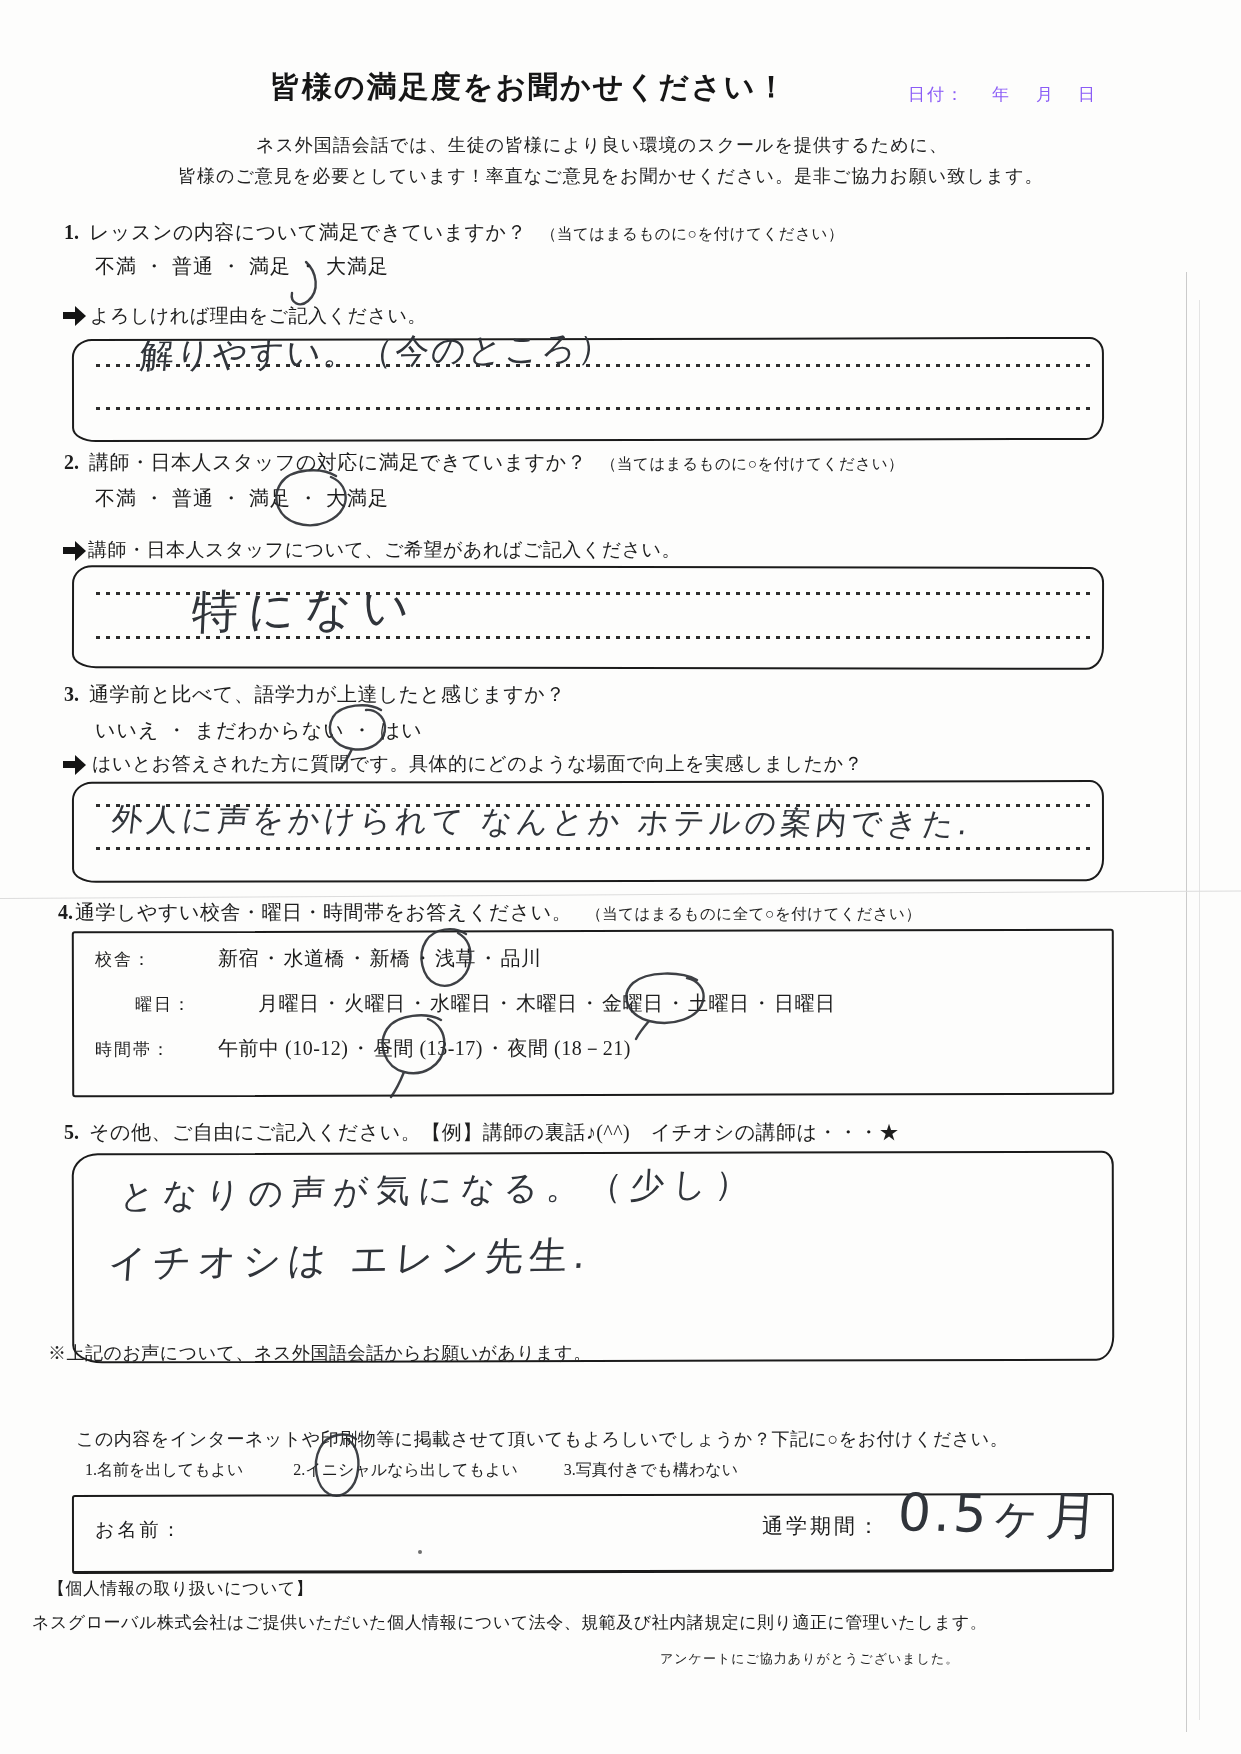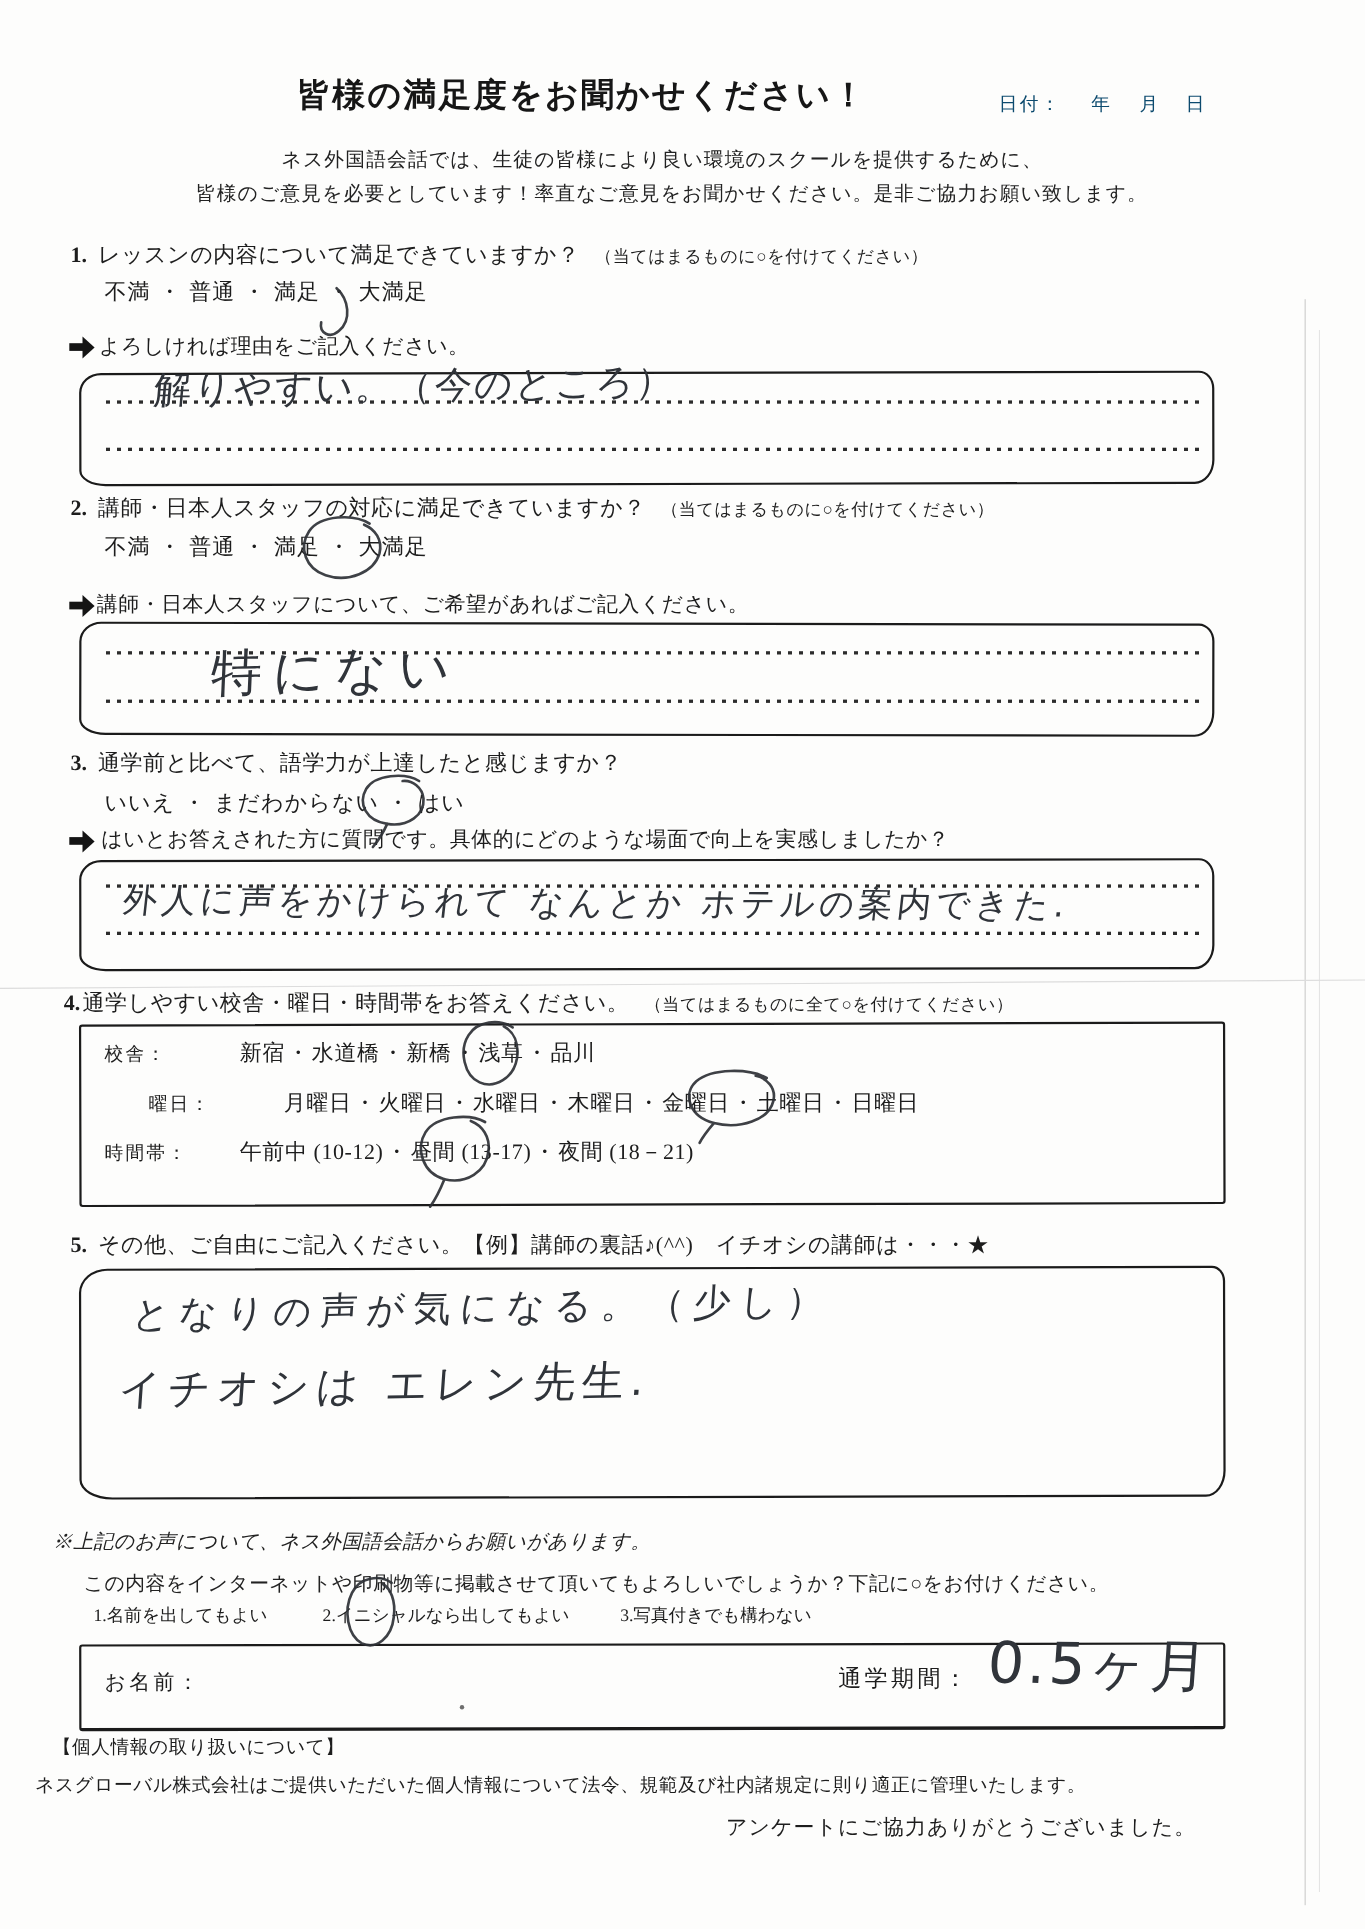--- a/index.html
+++ b/index.html
@@ -6,21 +6,21 @@
   body{
     width:1241px;height:1754px;position:relative;overflow:hidden;
     background:#fdfdfc;color:#1d1d1d;
     font-family:"Liberation Serif","DejaVu Serif",serif;
   }
   .abs{position:absolute;line-height:1;white-space:nowrap;}
   .t-title{
     font-family:"Liberation Sans","DejaVu Sans",sans-serif;
     font-weight:700;font-size:30px;letter-spacing:2px;color:#161616;
   }
-  .datebit{font-size:17px;letter-spacing:2px;color:#0c4a6e;}
+  .datebit{font-size:17px;letter-spacing:2px;color:#8b5cf6;}
   .intro{font-size:18px;letter-spacing:1px;color:#222;}
   .q-num{font-size:20px;font-weight:700;}
   .q-text{font-size:20px;margin-left:10px;letter-spacing:0.5px;}
   .q-text-tight{font-size:20px;margin-left:2px;letter-spacing:0.5px;}
   .q-note{font-size:15.5px;margin-left:14px;letter-spacing:0.5px;}
   .opts{font-size:20px;letter-spacing:1px;}
   .opts .dot{margin:0 7px;}
   .opts.tight .dot{margin:0 2px;}
   .prompt{font-size:19px;letter-spacing:0.5px;}
   .ansbox{
@@ -136,37 +136,37 @@
 </div>
 
 <div class="abs" style="left:64px;top:1122px;">
   <span class="q-num">5.</span><span class="q-text">その他、ご自由にご記入ください。【例】講師の裏話♪(^^)　イチオシの講師は・・・★</span>
 </div>
 
 <div class="ansbox" style="left:72px;top:1152px;width:1038px;height:206px;transform:rotate(-0.15deg);border-radius:26px 12px 18px 30px / 22px 14px 24px 18px;"></div>
 <div class="hw" style="left:120px;top:1172px;font-size:34px;letter-spacing:8px;transform:rotate(-1.2deg) skewX(-5deg);">となりの声が気になる。（少し）</div>
 <div class="hw" style="left:108px;top:1240px;font-size:38px;letter-spacing:6px;transform:rotate(-1deg) skewX(-5deg);">イチオシは エレン先生.</div>
 
-<div class="abs small-note" style="left:48px;top:1392px;font-style:italic;">※上記のお声について、ネス外国語会話からお願いがあります。</div>
+<div class="abs small-note" style="left:48px;top:1344px;">※上記のお声について、ネス外国語会話からお願いがあります。</div>
 <div class="abs small-note" style="left:76px;top:1430px;">この内容をインターネットや印刷物等に掲載させて頂いてもよろしいでしょうか？下記に○をお付けください。</div>
 
 <div class="abs" style="left:85px;top:1462px;font-size:16px;">
   <span>1.名前を出してもよい</span>
   <span style="margin-left:46px;">2.イニシャルなら出してもよい</span>
   <span style="margin-left:42px;">3.写真付きでも構わない</span>
 </div>
 
 <div class="sqbox" style="left:72px;top:1494px;width:1038px;height:74px;border-bottom-width:3.5px;transform:rotate(-0.1deg);"></div>
 <span class="abs" style="left:95px;top:1520px;font-size:19px;letter-spacing:3px;">お名前：</span>
 <span class="abs" style="left:762px;top:1516px;font-size:21px;letter-spacing:3px;">通学期間：</span>
 <div class="hw" style="left:898px;top:1488px;font-size:52px;letter-spacing:3px;transform:rotate(1deg) skewX(-3deg);">0.5ヶ月</div>
 
 <div class="abs" style="left:48px;top:1580px;font-size:17px;letter-spacing:0.5px;">【個人情報の取り扱いについて】</div>
 <div class="abs" style="left:32px;top:1614px;font-size:17px;letter-spacing:0.5px;">ネスグローバル株式会社はご提供いただいた個人情報について法令、規範及び社内諸規定に則り適正に管理いたします。</div>
-<div class="abs" style="left:660px;top:1652px;font-size:19px;letter-spacing:1px;">アンケートにご協力ありがとうございました。</div>
+<div class="abs" style="left:660px;top:1652px;font-size:13px;letter-spacing:1px;">アンケートにご協力ありがとうございました。</div>
 
 <svg class="overlay" width="1241" height="1754" viewBox="0 0 1241 1754">
   <g fill="none" stroke="#2e3136" stroke-width="2.4" stroke-linecap="round" opacity="0.92">
 
     <path d="M 306,262 C 317,272 320,291 308,301 C 300,308 290,303 292,293"></path>
 
     <path d="M 336,476 C 322,467 291,468 281,483 C 271,498 278,517 296,523 C 317,530 340,520 345,503 C 348,491 341,481 331,477"></path>
 
     <path d="M 381,710 C 368,702 341,704 333,717 C 325,731 333,746 352,749 C 371,752 386,741 385,726 C 384,716 375,709 366,710"></path>
     <path d="M 352,749 C 348,758 344,764 339,770"></path>

